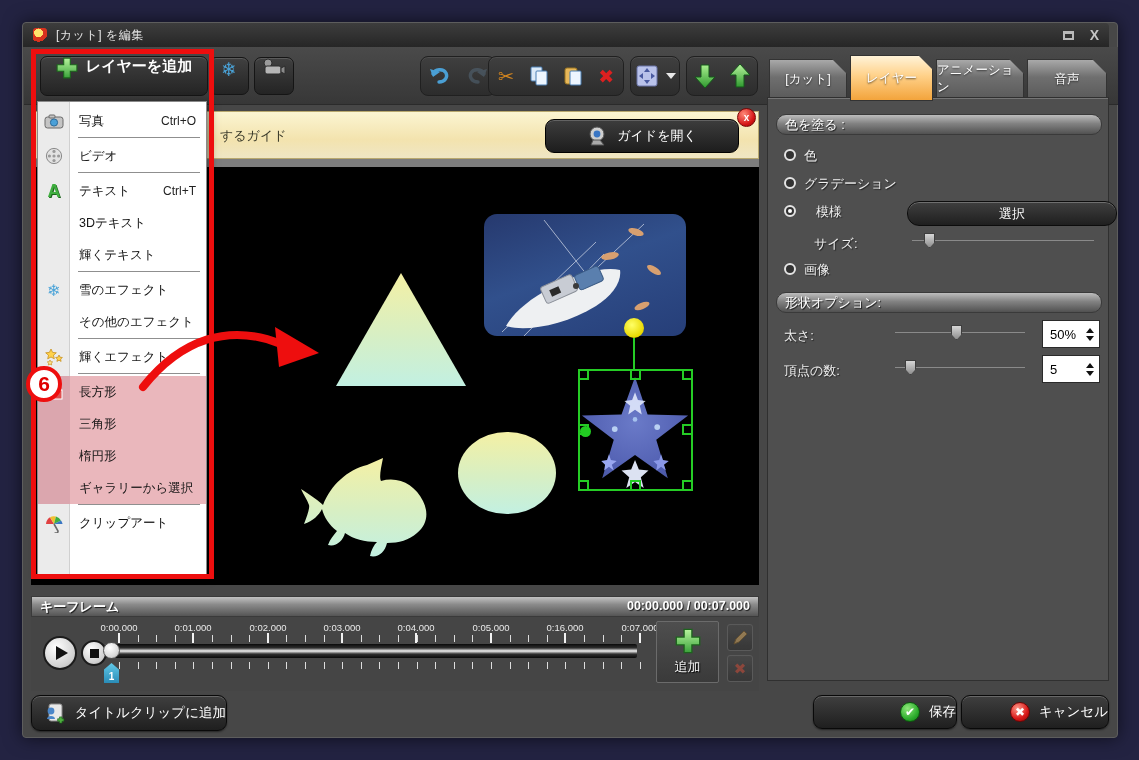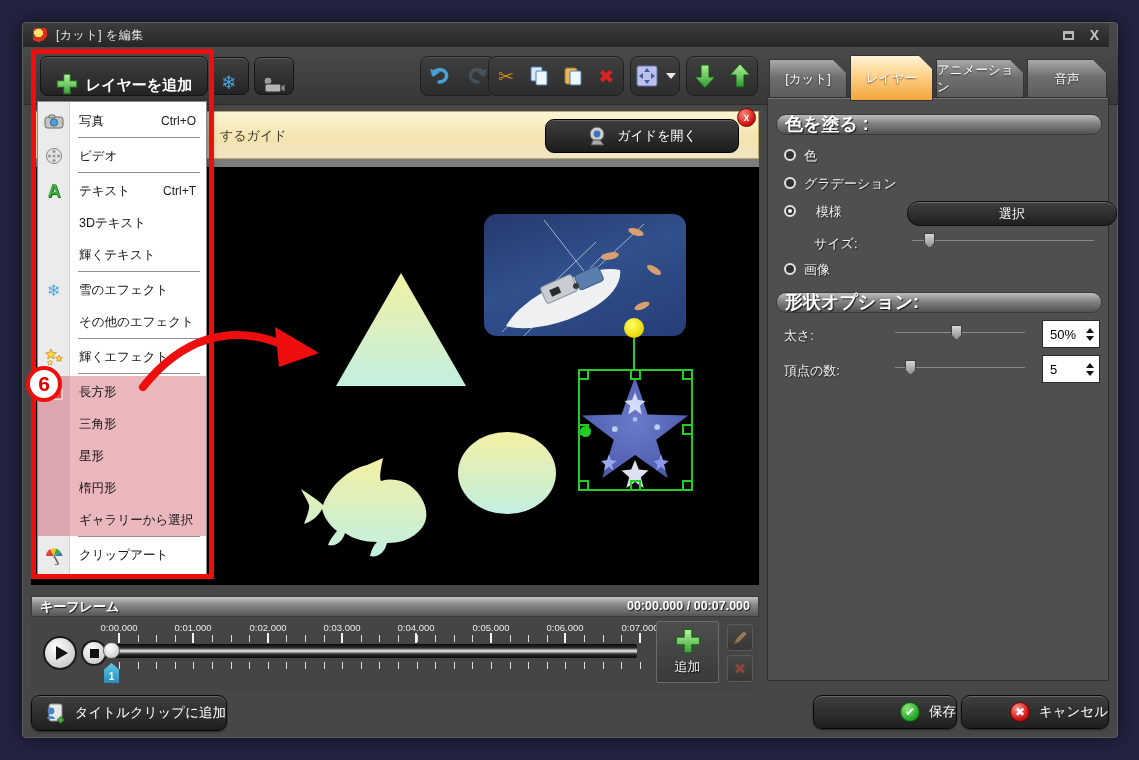--- a/index.html
+++ b/index.html
@@ -18,21 +18,21 @@
   .title-text { color:#e6e6e6; font-size:12px; letter-spacing:.5px; }
   .win-controls { margin-left:auto; display:flex; gap:16px; align-items:center; }
   .min-glyph { width:11px; height:9px; border:2px solid #b9b9b9; border-top-width:3px; }
   .close-glyph { color:#c5c5c5; font-size:14px; font-weight:bold; line-height:1; }
 
   
   .toolbar { position:absolute; left:1px; top:24px; width:1094px; height:58px;
     background:linear-gradient(#4a4a4a,#373737); border-bottom:1px solid #2b2b2b; }
   .tb-btn { position:absolute; background:linear-gradient(#404040,#242424);
     border:1px solid #151515; border-radius:7px; box-shadow:inset 0 1px 0 rgba(255,255,255,.14);
-    display:flex; align-items:flex-end; justify-content:center; gap:8px; color:#fff; }
+    display:flex; align-items:flex-start; justify-content:center; gap:8px; color:#fff; }
   .tb-group { position:absolute; border:1px solid #202020; border-radius:8px;
     background:linear-gradient(#3f3f3f,#2c2c2c); box-shadow:inset 0 1px 0 rgba(255,255,255,.08);
     display:flex; align-items:center; justify-content:space-around; }
   .add-layer { left:16px; top:9px; width:168px; height:40px; font-size:15px; font-weight:bold; }
   .icon16 { width:22px; height:22px; display:block; }
   .snow-btn { left:185px; top:10px; width:40px; height:38px; font-size:19px; color:#4aa3d8; }
   .cam-btn  { left:230px; top:10px; width:40px; height:38px; }
   .undo-group { left:396px; top:9px; width:76px; height:40px; }
   .edit-group { left:464px; top:9px; width:136px; height:40px; }
   .zoom-group { left:606px; top:9px; width:50px; height:40px; }
@@ -80,21 +80,21 @@
   
   .tab { position:absolute; top:36px; height:40px; display:flex; align-items:center; justify-content:center;
     font-size:12.5px; color:#fff; text-shadow:0 1px 2px rgba(0,0,0,.7);
     background:linear-gradient(#a9a9a9,#6f6f6f 45%,#5b5b5b); border:1px solid #333;
     clip-path:polygon(0 0, calc(100% - 15px) 0, 100% 15px, 100% 100%, 0 100%); }
   .tab.active { top:32px; height:46px; background:linear-gradient(#fff3d8,#ffd189 45%,#f3a43c); z-index:3; }
   .panel { position:absolute; left:744px; top:74px; width:342px; height:584px;
     background:#4f4f4f; border:1px solid #303030; box-shadow:inset 0 1px 0 #757575; z-index:2; }
   .sec-header { position:absolute; left:8px; width:326px; height:21px;
     background:linear-gradient(#bdbdbd,#828282 45%,#515151); border:1px solid #3a3a3a; border-radius:10px;
-    color:#fff; font-weight:bold; font-size:18px; line-height:19px; padding-left:8px;
+    color:#fff; font-weight:normal; font-size:13px; line-height:19px; padding-left:8px;
     text-shadow:1px 1px 1px rgba(0,0,0,.8); }
   .radio { position:absolute; width:12px; height:12px; border:2px solid #e4e4e4; border-radius:50%; background:#323232; }
   .radio.sel::after { content:''; position:absolute; left:2px; top:2px; width:4px; height:4px; border-radius:50%; background:#fff; }
   .p-label { position:absolute; color:#f0f0f0; font-size:13px; text-shadow:1px 1px 1px rgba(0,0,0,.6); }
   .select-btn { position:absolute; left:139px; top:177px; width:210px; height:25px;
     background:linear-gradient(#3f3f3f,#1f1f1f); border:1px solid #0c0c0c; border-radius:12px;
     box-shadow:inset 0 1px 0 rgba(255,255,255,.25); color:#fff; font-size:13px;
     display:flex; align-items:center; justify-content:center; }
   .slider { position:absolute; height:16px; }
   .slider .track { position:absolute; left:0; right:0; top:7px; height:1px; background:#191919; border-bottom:1px solid #8a8a8a; }
@@ -415,21 +415,21 @@
     <div class="round-btn" style="left:50px; top:23px; width:26px; height:26px;">
         <div class="stop-sq"></div>
       </div>
 
     <span class="rlabel" style="left:88px;">0:00.000</span>
     <span class="rlabel" style="left:162px;">0:01.000</span>
     <span class="rlabel" style="left:237px;">0:02.000</span>
     <span class="rlabel" style="left:311px;">0:03.000</span>
     <span class="rlabel" style="left:385px;">0:04.000</span>
     <span class="rlabel" style="left:460px;">0:05.000</span>
-    <span class="rlabel" style="left:534px;">0:06.000</span>
+    <span class="rlabel" style="left:534px;">0:16.000</span>
     <span class="rlabel" style="left:609px;">0:07.000</span>
 
     <div class="tickrow" style="top:18px;"></div>
     <div class="tickrow" style="top:45px;"></div>
     <div class="majtick" style="left:88px; top:16px;"></div>
       <div class="majtick" style="left:162px; top:16px;"></div>
     <div class="majtick" style="left:237px; top:16px;"></div>
       <div class="majtick" style="left:311px; top:16px;"></div>
     <div class="majtick" style="left:385px; top:16px;"></div>
       <div class="majtick" style="left:460px; top:16px;"></div>
@@ -559,25 +559,20 @@
       <span class="mi-label">長方形</span>
       <span class="mi-short"></span>
     </div>
     <div class="menu-row pink">
       <div class="mi-cell"></div>
       <span class="mi-label">三角形</span>
       <span class="mi-short"></span>
     </div>
     <div class="menu-row pink">
       <div class="mi-cell"></div>
-      <span class="mi-label">星形</span>
-      <span class="mi-short"></span>
-    </div>
-    <div class="menu-row pink">
-      <div class="mi-cell"></div>
       <span class="mi-label">楕円形</span>
       <span class="mi-short"></span>
     </div>
     <div class="menu-row pink sep-after">
       <div class="mi-cell"></div>
       <span class="mi-label">ギャラリーから選択</span>
       <span class="mi-short"></span>
     </div>
     <div class="sep-gap"></div>
 

